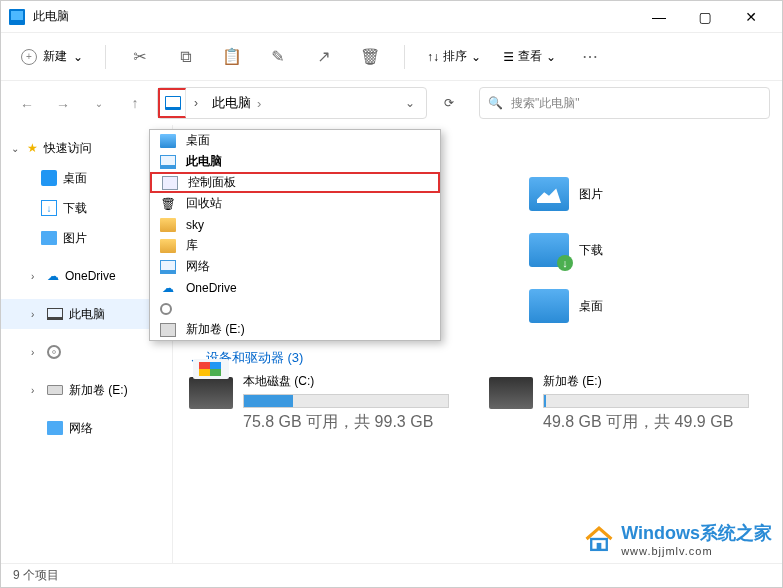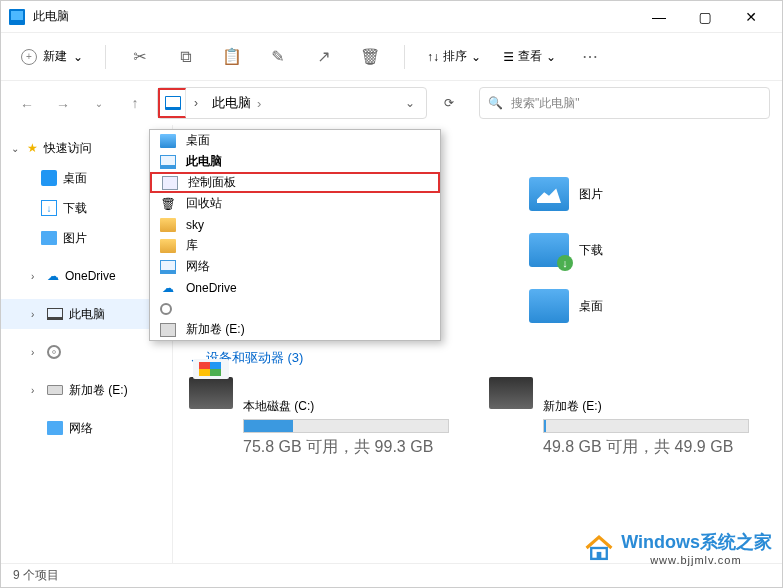--- a/index.html
+++ b/index.html
@@ -66,21 +66,21 @@
 
 .section-hdr { color: #0066cc; padding: 6px 0; font-size: 13px; display: flex; align-items: center; gap: 6px; }
 .drives { display: flex; gap: 40px; flex-wrap: wrap; }
 .drive-card { display: flex; gap: 10px; width: 260px; align-items: flex-start; }
 .drive-img { width: 44px; height: 32px; background: linear-gradient(#333,#666); border-radius: 2px; position: relative; margin-top: 4px; }
 .drive-img.win::before { content: ""; position: absolute; top: -18px; left: 4px; width: 36px; height: 20px; background: #f3f6f9; border-radius: 2px; display:flex; }
 .drive-img.win::after { content:""; position:absolute; top:-15px; left:10px; width:22px;height:14px; background:conic-gradient(#2196f3 0 25%, #4caf50 0 50%, #ffc107 0 75%, #f44336 0 100%); }
 .drive-img.dvd { background:#ddd; border:1px solid #aaa; }
 .drive-img.dvd::after{content:"↓";position:absolute;right:-4px;bottom:-4px;width:16px;height:16px;background:#4caf50;color:#fff;border-radius:50%;display:flex;align-items:center;justify-content:center;font-size:11px;}
 .drive-info { flex: 1; font-size: 12px; }
-.drive-name { margin-bottom: 4px; margin-top: 25px; }
+.drive-name { margin-bottom: 4px; }
 .drive-bar { height: 14px; background: #e9e9e9; border: 1px solid #d0d0d0; margin-bottom: 4px; position: relative; }
 .drive-bar-fill { height: 100%; background: #3b99e0; }
 .drive-stat { color: #666; font-size: 16px; }
 
 
 .dropdown { position: absolute; left: 148px; top: 128px; width: 292px; background: #fff; border: 1px solid #bbb; box-shadow: 3px 3px 8px rgba(0,0,0,0.25); z-index: 100; }
 .dd-item { display: flex; align-items: center; height: 21px; padding: 0 10px; gap: 10px; font-size: 12px; }
 .dd-item.bold { font-weight: 700; }
 .dd-item.red-box { border: 2px solid #e03030; }
 .dd-icon { width: 16px; height: 14px; display: flex; align-items: center; justify-content: center; }
@@ -91,24 +91,24 @@
 .i-cpl { background: #eef; border: 1px solid #89a; }
 .i-lib { background: linear-gradient(#ffd36b,#e6a93a); border-radius: 1px; }
 .i-cloud { color: #0078d4; }
 .i-dvd { border: 2px solid #888; border-radius: 50%; width: 12px; height: 12px; }
 .i-drive { background: #ddd; border: 1px solid #888; }
 
 
 .statusbar { position: absolute; left: 0; bottom: 0; width: 100%; height: 24px; border-top: 1px solid #eee; display: flex; align-items: center; padding: 0 12px; font-size: 12px; color: #555; }
 
 
-.watermark { position: absolute; right: 10px; bottom: 21px; display: flex; align-items: center; gap: 6px; font-size: 12px; }
+.watermark { position: absolute; right: 10px; bottom: 30px; display: flex; align-items: center; gap: 6px; font-size: 12px; }
 .wm-logo { width: 32px; height: 28px; }
 .wm-txt1 { color: #2a8bd6; font-size: 18px; font-weight: 600; }
-.wm-txt2 { font-size: 11px; color: #444; letter-spacing: 1px; margin-left: 29px; }
+.wm-txt2 { font-size: 11px; color: #444; letter-spacing: 1px; }
 </style>
 </head>
 <body>
 
 <div class="titlebar">
   <div class="app-icon"></div>
   <div class="title">此电脑</div>
   <div class="win-btns">
     <div class="win-btn">—</div>
     <div class="win-btn">▢</div>

